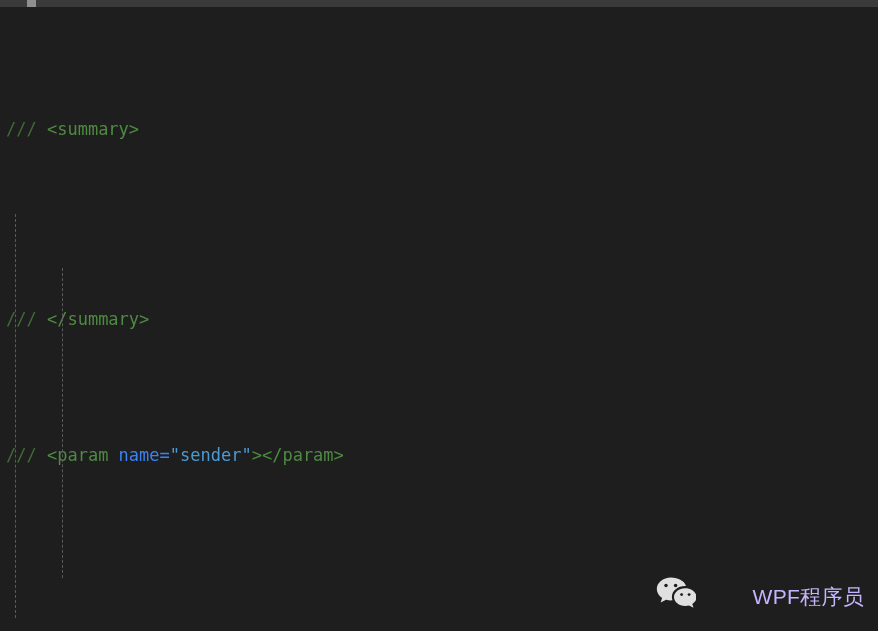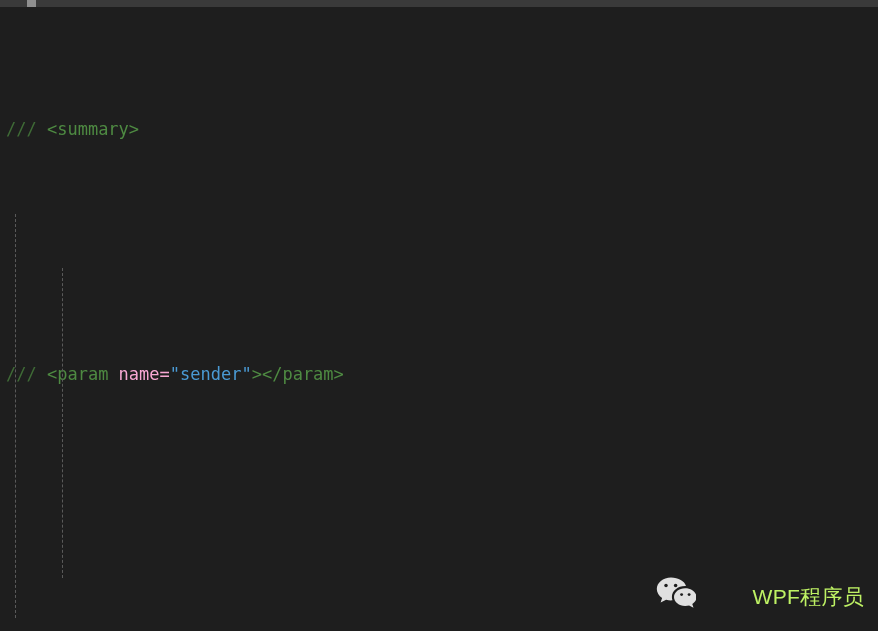--- a/index.html
+++ b/index.html
@@ -58,35 +58,35 @@
     z-index: 1;
     pointer-events: none;
   }
   #g1 { left: 15px;  top: 214px; height: 404px; }
   #g2 { left: 62px;  top: 268px; height: 310px; }
 
   
   .c-doc      { color: #3f6b36; }           
   .c-doctag   { color: #4e8a42; }           
   .c-doctext  { color: #4e8a42; }           
-  .c-docattr  { color: #f9a8d4; }           
+  .c-docattr  { color: #3b82f6; }           
   .c-docval   { color: #4a9ad4; }
 
   
   #watermark {
     position: absolute;
     right: 14px;
     bottom: 14px;
     display: flex;
     align-items: center;
     gap: 9px;
     z-index: 30;
   }
   #watermark .wm-text {
-    color: #bef264;
+    color: #c4b5fd;
     font-family: "Liberation Sans", sans-serif;
     font-size: 21px;
     letter-spacing: 0.3px;
     margin-left: 48px;
   }
 </style>
 </head>
 <body>
 
 <div id="editor">
@@ -99,20 +99,21 @@
   <div class="guide" id="g2"></div>
 
   <div id="code">
 
     
     <div class="ln"><span class="c-doc">/// </span><span class="c-doctag">&lt;summary&gt;</span></div>
 
     
 
     
+    <div class="ln"><span class="c-doc">/// </span><span class="c-doctag">&lt;/summary&gt;</span></div>
 
     
     <div class="ln"><span class="c-doc">/// </span><span class="c-doctag">&lt;param </span><span class="c-docattr">name=</span><span class="c-docval">"sender"</span><span class="c-doctag">&gt;</span><span class="c-doctag">&lt;/param&gt;</span></div>
 
     
     
 
     
     
 

